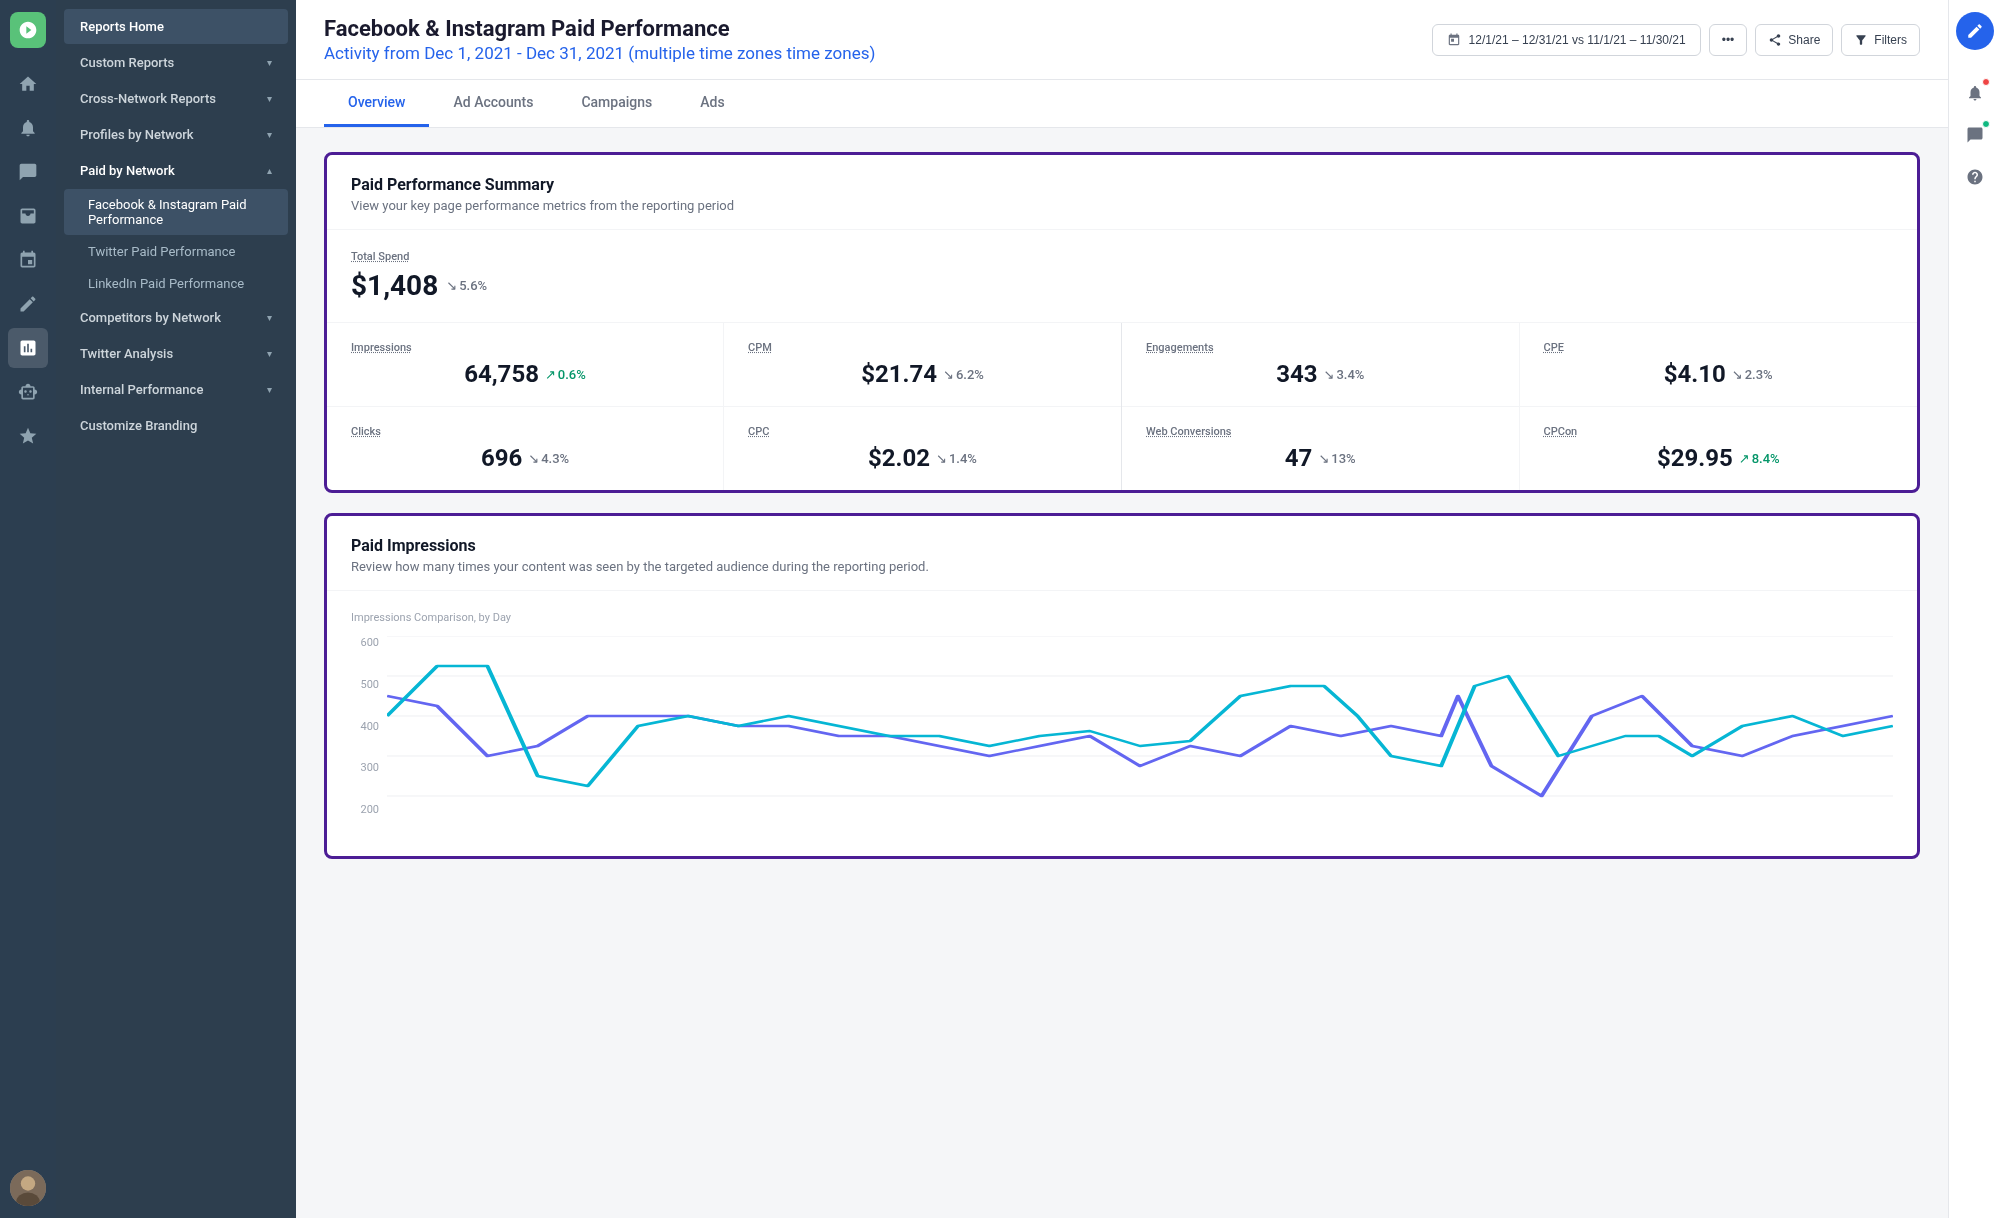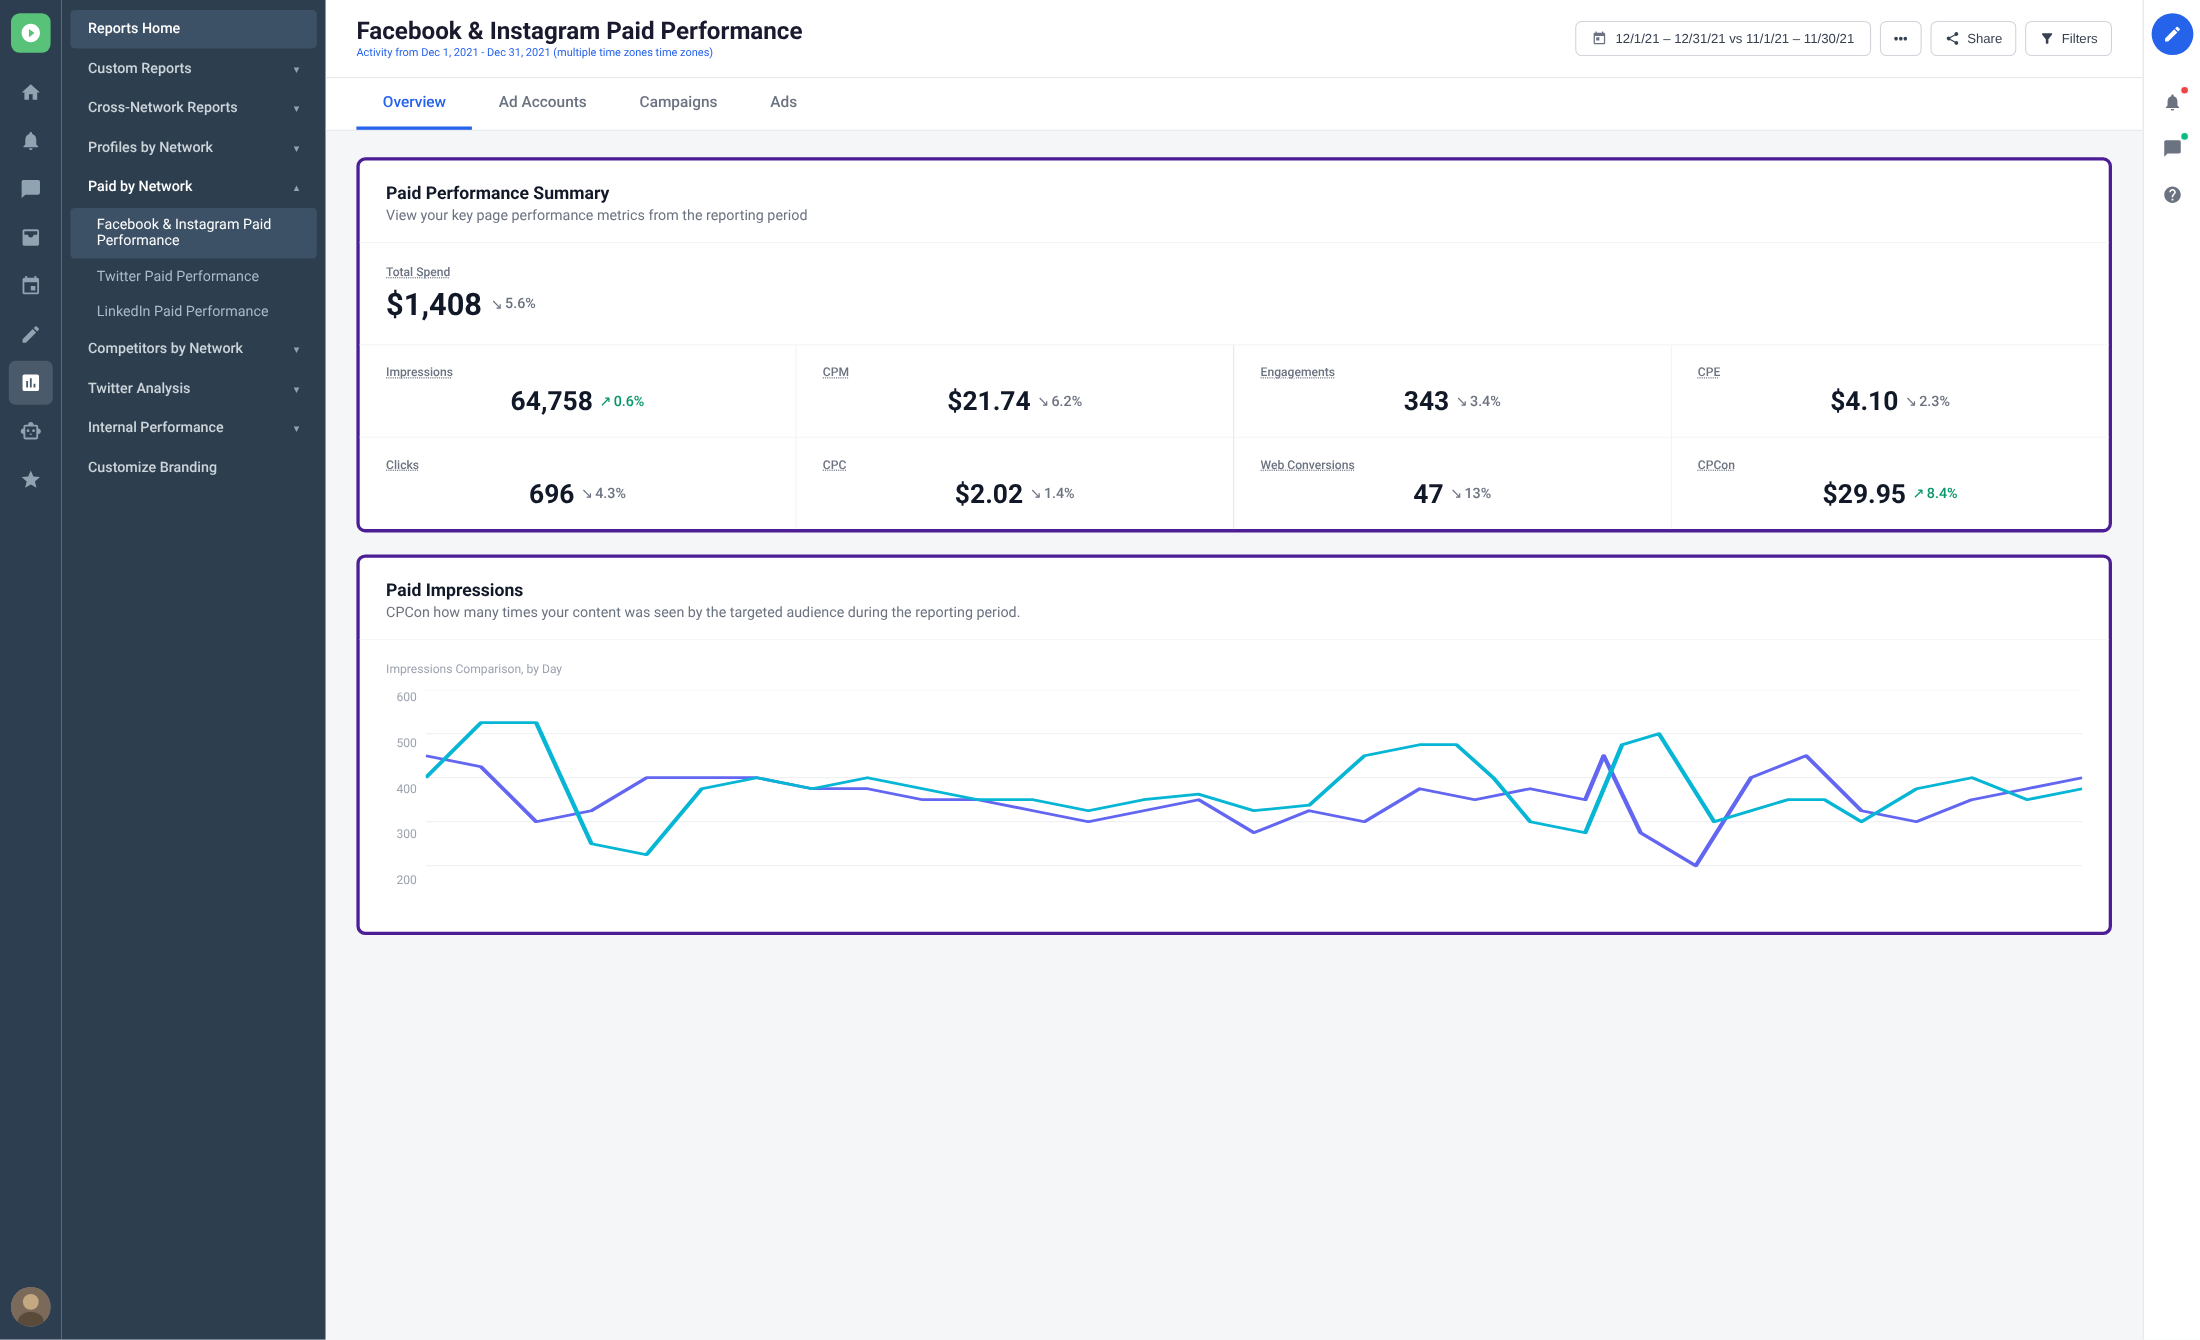--- a/index.html
+++ b/index.html
@@ -120,21 +120,21 @@
       justify-content: space-between;
       flex-shrink: 0;
     }
     .header-left {}
     .header-title {
       font-size: 22px;
       font-weight: 700;
       color: #1a1a2e;
     }
     .header-subtitle {
-      font-size: 10px;
+      font-size: 17px;
       color: #6b7280;
       margin-top: 2px;
     }
     .header-subtitle span { color: #2563eb; }
     .header-actions {
       display: flex;
       align-items: center;
       gap: 8px;
     }
     .btn-date {
@@ -562,21 +562,21 @@
               <span class="metric-change up">↗ <span>8.4%</span></span>
             </div>
           </div>
         </div>
       </div>
     </div>
 
     <div class="card">
       <div class="card-header">
         <div class="card-title">Paid Impressions</div>
-        <div class="card-subtitle">CPCon how many times your content was seen by the targeted audience during the reporting period.</div>
+        <div class="card-subtitle">Review how many times your content was seen by the targeted audience during the reporting period.</div>
       </div>
       <div class="chart-area">
         <div class="chart-label">Impressions Comparison, by Day</div>
         <div style="display:flex; gap: 0;">
 
           <div style="display:flex; flex-direction:column; justify-content:space-between; padding-bottom:20px; min-width:36px; font-size:11px; color:#9ca3af; text-align:right; padding-right:8px;">
             <span>600</span>
             <span>500</span>
             <span>400</span>
             <span>300</span>

